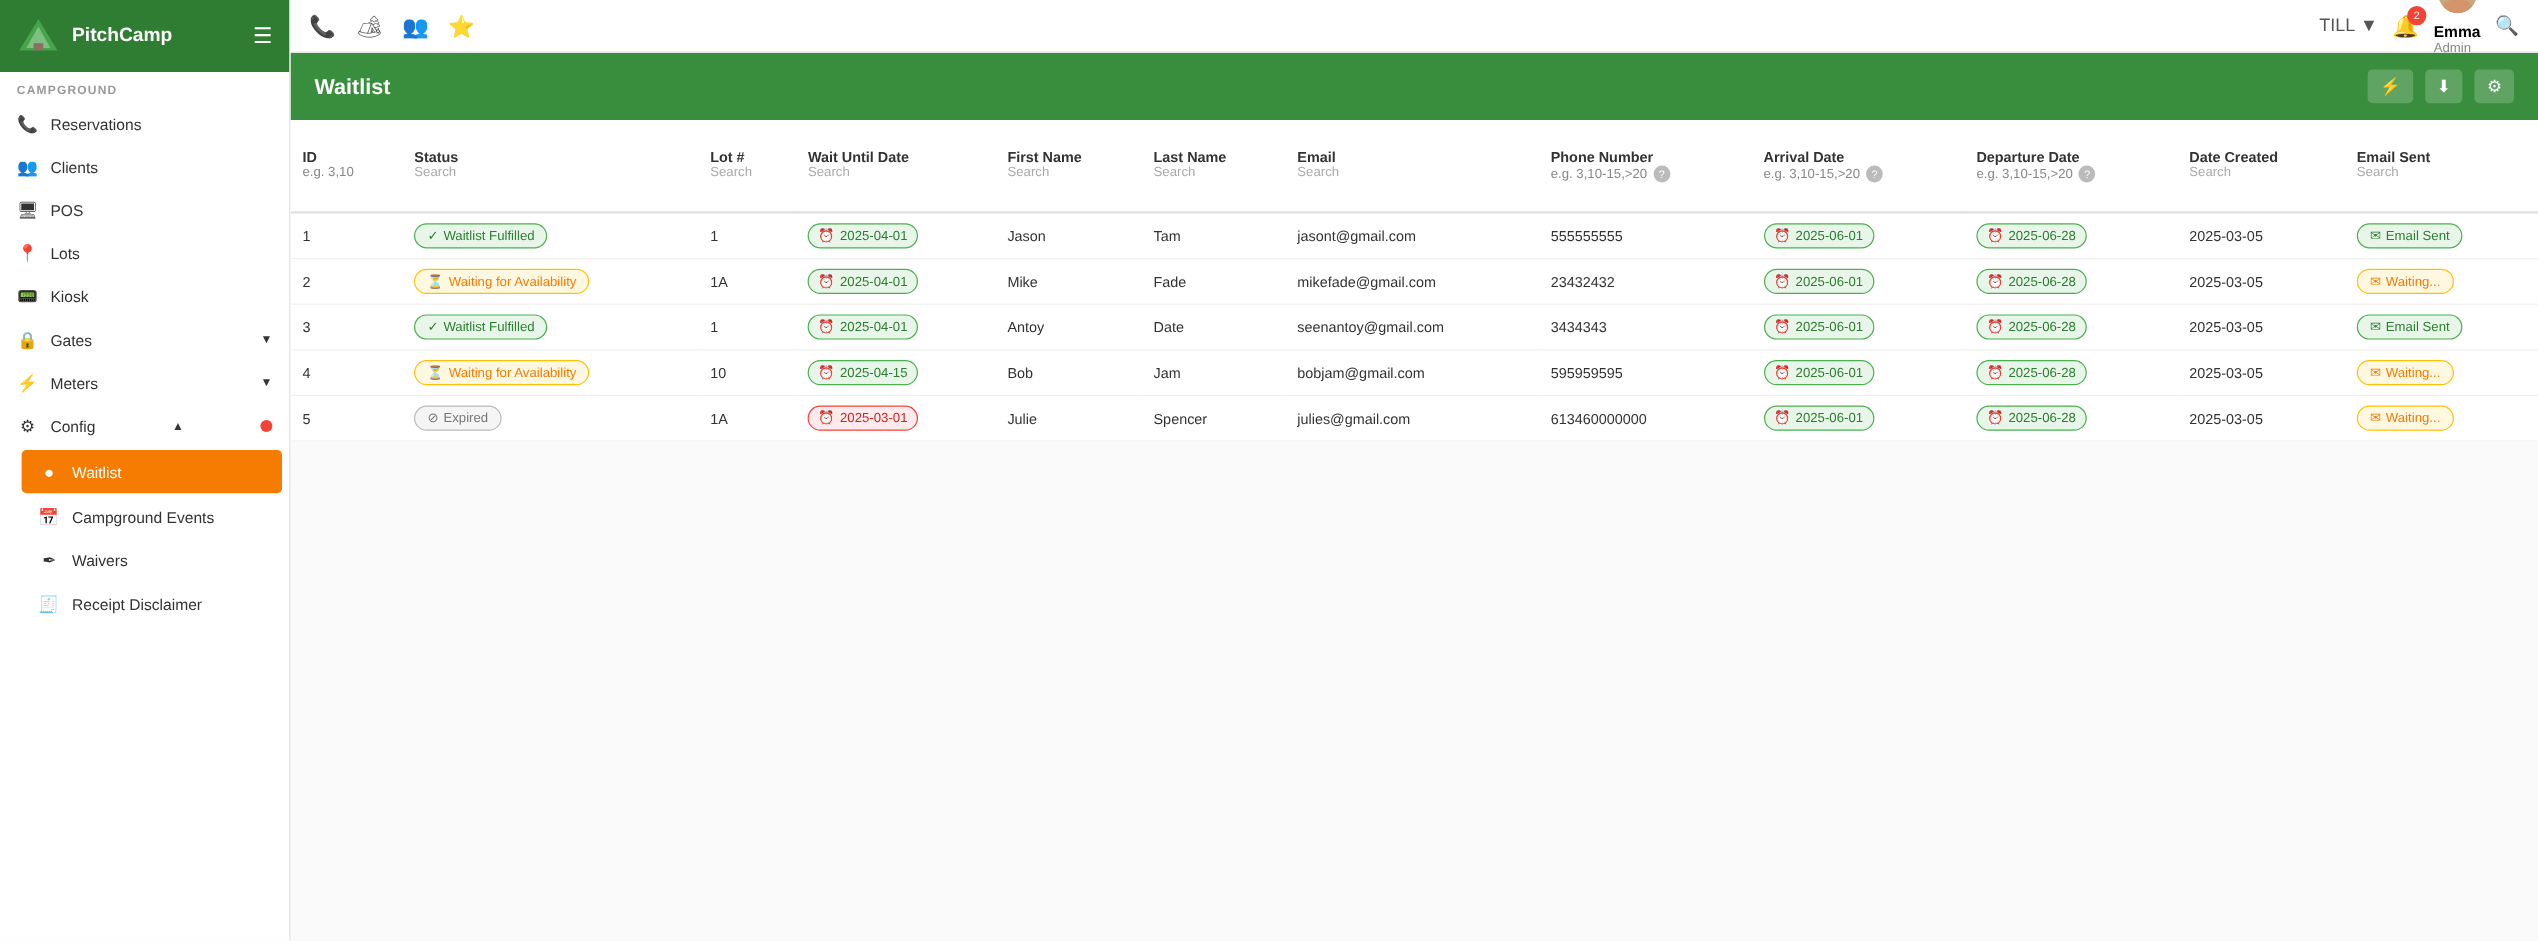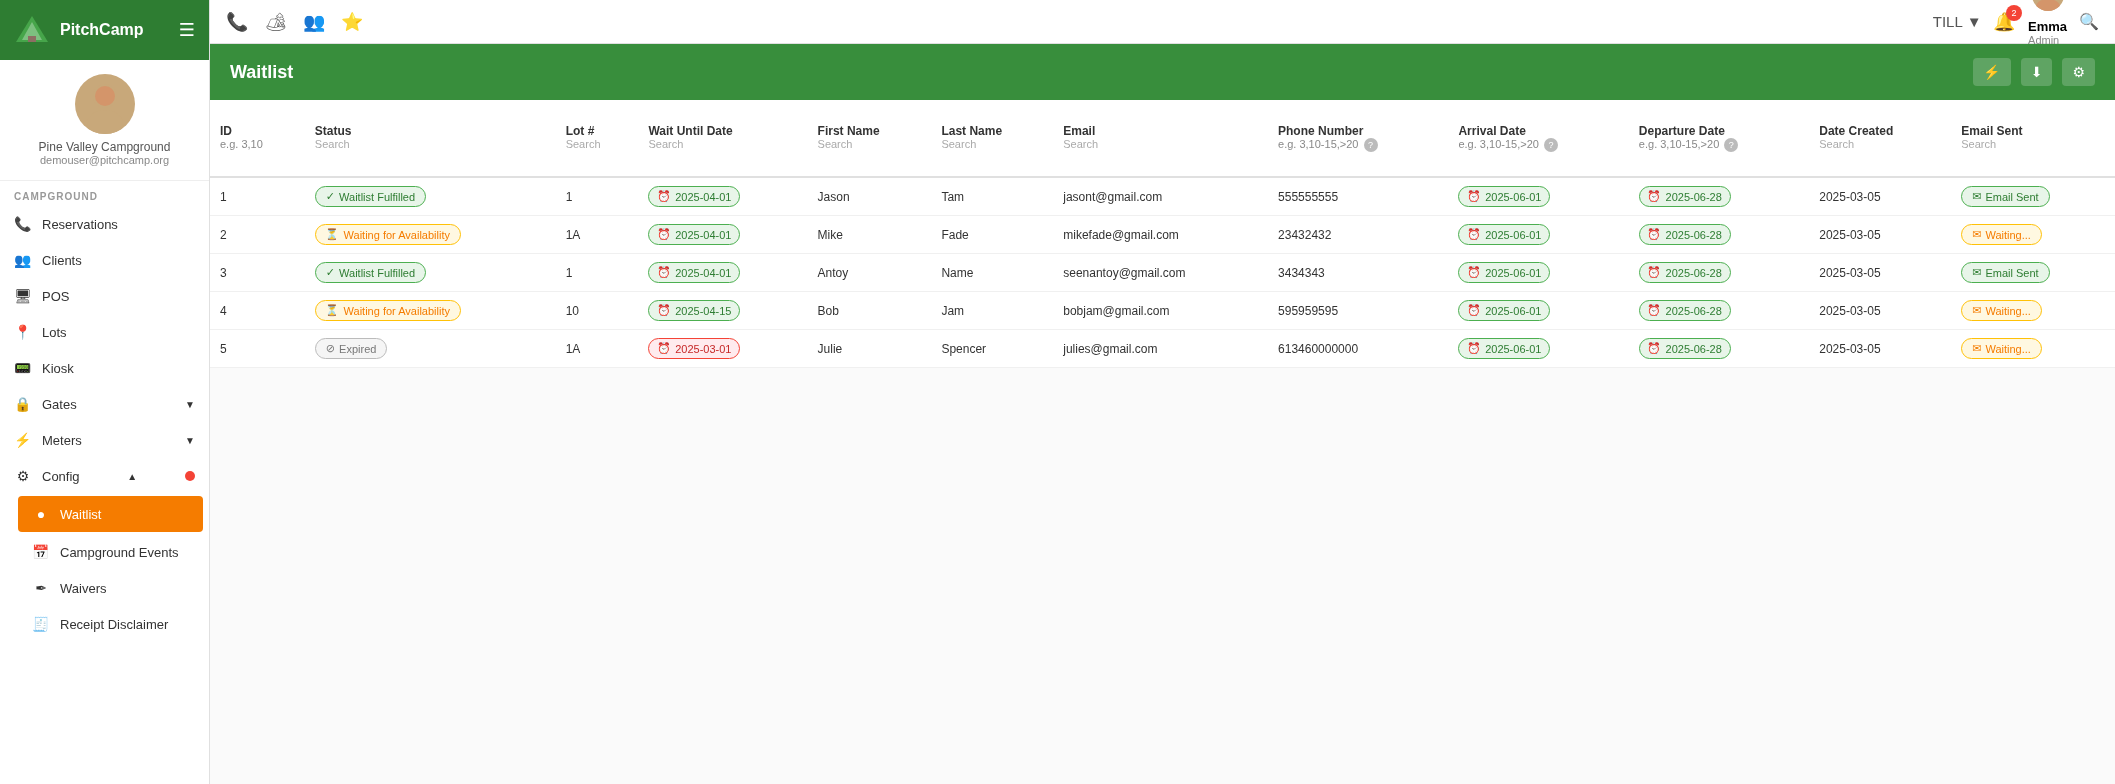--- a/index.html
+++ b/index.html
@@ -1,19 +1,19 @@
 <!DOCTYPE html>
 <html><head>
   <meta charset="utf-8">
   <style>
     * { box-sizing: border-box; margin: 0; padding: 0; }
     body { font-family: -apple-system, BlinkMacSystemFont, 'Segoe UI', sans-serif; font-size: 13px; background: #f5f5f5; display: flex; height: 100vh; overflow: hidden; }
 
     
-    .sidebar { width: 210px; background: #fff; display: flex; flex-direction: column; border-right: 1px solid #e0e0e0; flex-shrink: 0; }
+    .sidebar { width: 242px; background: #fff; display: flex; flex-direction: column; border-right: 1px solid #e0e0e0; flex-shrink: 0; }
     .sidebar-header { background: #2e7d32; padding: 12px 14px; display: flex; align-items: center; gap: 10px; }
     .sidebar-logo { width: 36px; height: 36px; }
     .sidebar-title { color: #fff; font-size: 16px; font-weight: 600; }
     .sidebar-hamburger { margin-left: auto; color: #fff; cursor: pointer; font-size: 18px; }
     .sidebar-profile { padding: 14px; display: flex; flex-direction: column; align-items: center; border-bottom: 1px solid #eee; }
     .sidebar-profile-name { font-size: 12px; color: #555; margin-top: 6px; }
     .sidebar-profile-email { font-size: 11px; color: #888; }
     .sidebar-avatar { width: 60px; height: 60px; border-radius: 50%; background: #c8a87a; overflow: hidden; display: flex; align-items: center; justify-content: center; }
     .sidebar-avatar svg { width: 60px; height: 60px; }
     .campground-label { padding: 10px 14px 4px; font-size: 10px; font-weight: 700; color: #999; letter-spacing: 1px; }
@@ -72,31 +72,20 @@
 
 <div class="sidebar">
   <div class="sidebar-header">
     <svg class="sidebar-logo" viewBox="0 0 36 36">
       <polygon points="18,4 34,30 2,30" fill="#4caf50" opacity="0.8"></polygon>
       <polygon points="18,10 28,28 8,28" fill="#fff" opacity="0.3"></polygon>
       <rect x="14" y="24" width="8" height="6" fill="#8d6e63"></rect>
     </svg>
     <span class="sidebar-title">PitchCamp</span>
     <span class="sidebar-hamburger">☰</span>
-  </div>
-  <div class="sidebar-profile">
-    <div class="sidebar-avatar">
-      <svg viewBox="0 0 60 60">
-        <circle cx="30" cy="22" r="12" fill="#c8a87a"></circle>
-        <ellipse cx="30" cy="50" rx="18" ry="14" fill="#c8a87a"></ellipse>
-        <circle cx="30" cy="22" r="10" fill="#d4956a"></circle>
-      </svg>
-    </div>
-    <div class="sidebar-profile-name">Pine Valley Campground</div>
-    <div class="sidebar-profile-email">demouser@pitchcamp.org</div>
   </div>
   <div class="campground-label">CAMPGROUND</div>
   <div class="sidebar-nav">
     <div class="nav-item">
       <span class="nav-icon">📞</span>
       <span>Reservations</span>
     </div>
     <div class="nav-item">
       <span class="nav-icon">👥</span>
       <span>Clients</span>
@@ -274,21 +263,21 @@
               <td><span class="date-green"><span>⏰</span> 2025-06-28</span></td>
               <td>2025-03-05</td>
               <td><span class="email-waiting"><span>✉</span> Waiting...</span></td>
             </tr>
             <tr>
               <td>3</td>
               <td><span class="badge-fulfilled"><span>✓</span> Waitlist Fulfilled</span></td>
               <td>1</td>
               <td><span class="date-green"><span>⏰</span> 2025-04-01</span></td>
               <td>Antoy</td>
-              <td>Name</td>
+              <td>Date</td>
               <td>seenantoy@gmail.com</td>
               <td>3434343</td>
               <td><span class="date-green"><span>⏰</span> 2025-06-01</span></td>
               <td><span class="date-green"><span>⏰</span> 2025-06-28</span></td>
               <td>2025-03-05</td>
               <td><span class="email-sent"><span>✉</span> Email Sent</span></td>
             </tr>
             <tr>
               <td>4</td>
               <td><span class="badge-waiting"><span>⏳</span> Waiting for Availability</span></td>

